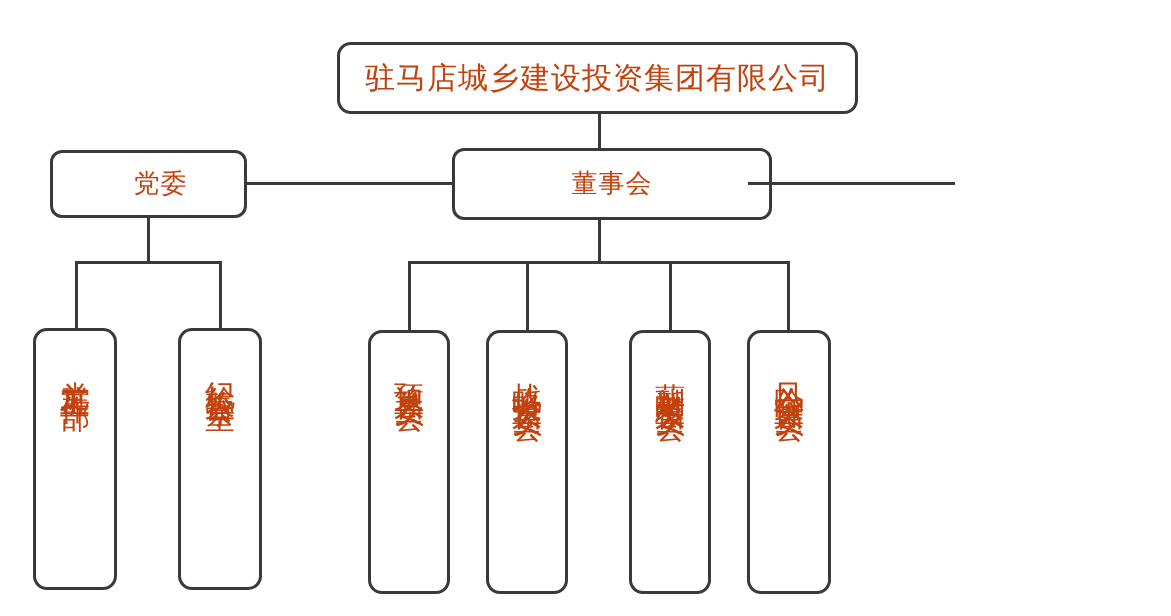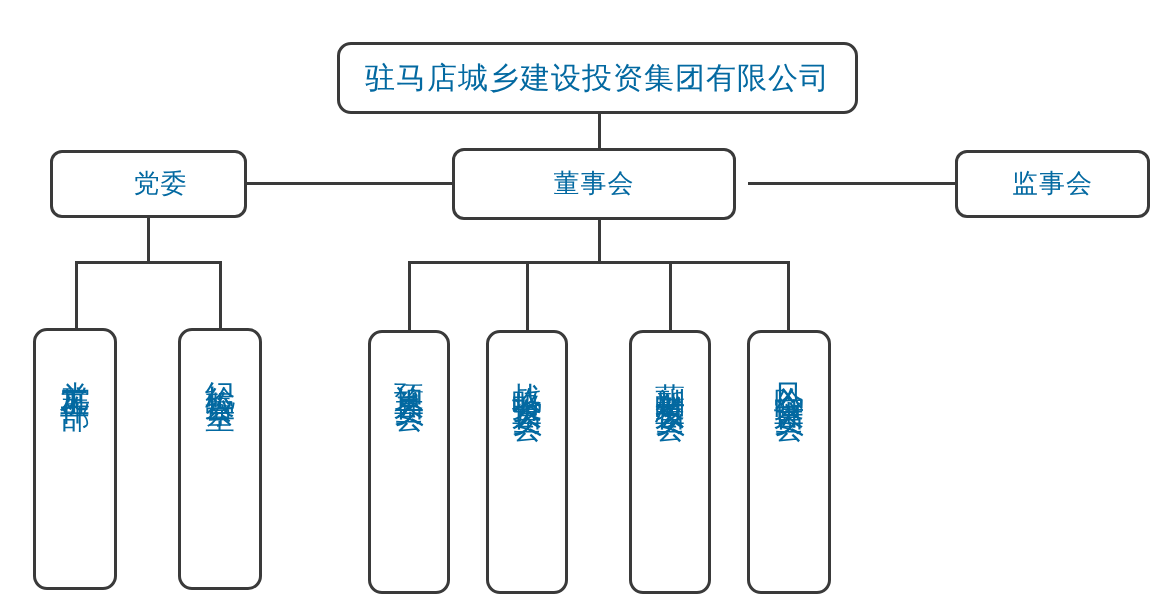--- a/index.html
+++ b/index.html
@@ -19,21 +19,21 @@
   }
   .node {
     position: absolute;
     box-sizing: border-box;
     border: 3px solid #3a3a3a;
     border-radius: 12px;
     background: #ffffff;
     display: flex;
     align-items: center;
     justify-content: center;
-    color: #0369a1;
+    color: #c2410c;
     line-height: 1.15;
     white-space: nowrap;
   }
   .node.root {
     border-radius: 14px;
     font-size: 30px;
     letter-spacing: 1px;
   }
   .node.level2 {
     font-size: 26px;
@@ -68,27 +68,24 @@
   <div class="node root" style="left:337px; top:42px; width:521px; height:72px;">
     <span>驻马店城乡建设投资集团有限公司</span>
   </div>
 
   <div class="conn v" style="left:598px; top:114px; height:36px;"></div>
 
   <div class="node level2" style="left:50px; top:150px; width:197px; height:68px;padding-left:24px;">
     <span>党委</span>
   </div>
 
-  <div class="node level2" style="left:452px; top:148px; width:284px; height:72px;">
+  <div class="node level2" style="left:452px; top:148px; width:320px; height:72px;">
     <span>董事会</span>
   </div>
 
-  <div class="node level2" style="left:955px; top:150px; width:195px; height:68px;">
-    <span>监事会</span>
-  </div>
 
   <div class="conn h" style="left:247px; top:182px; width:205px;"></div>
   <div class="conn h" style="left:748px; top:182px; width:207px;"></div>
 
   <div class="conn v" style="left:147px; top:218px; height:46px;"></div>
   <div class="conn h" style="left:75px; top:261px; width:147px;"></div>
   <div class="conn v" style="left:75px; top:261px; height:67px;"></div>
   <div class="conn v" style="left:219px; top:261px; height:67px;"></div>
 
   <div class="conn v" style="left:598px; top:220px; height:44px;"></div>

